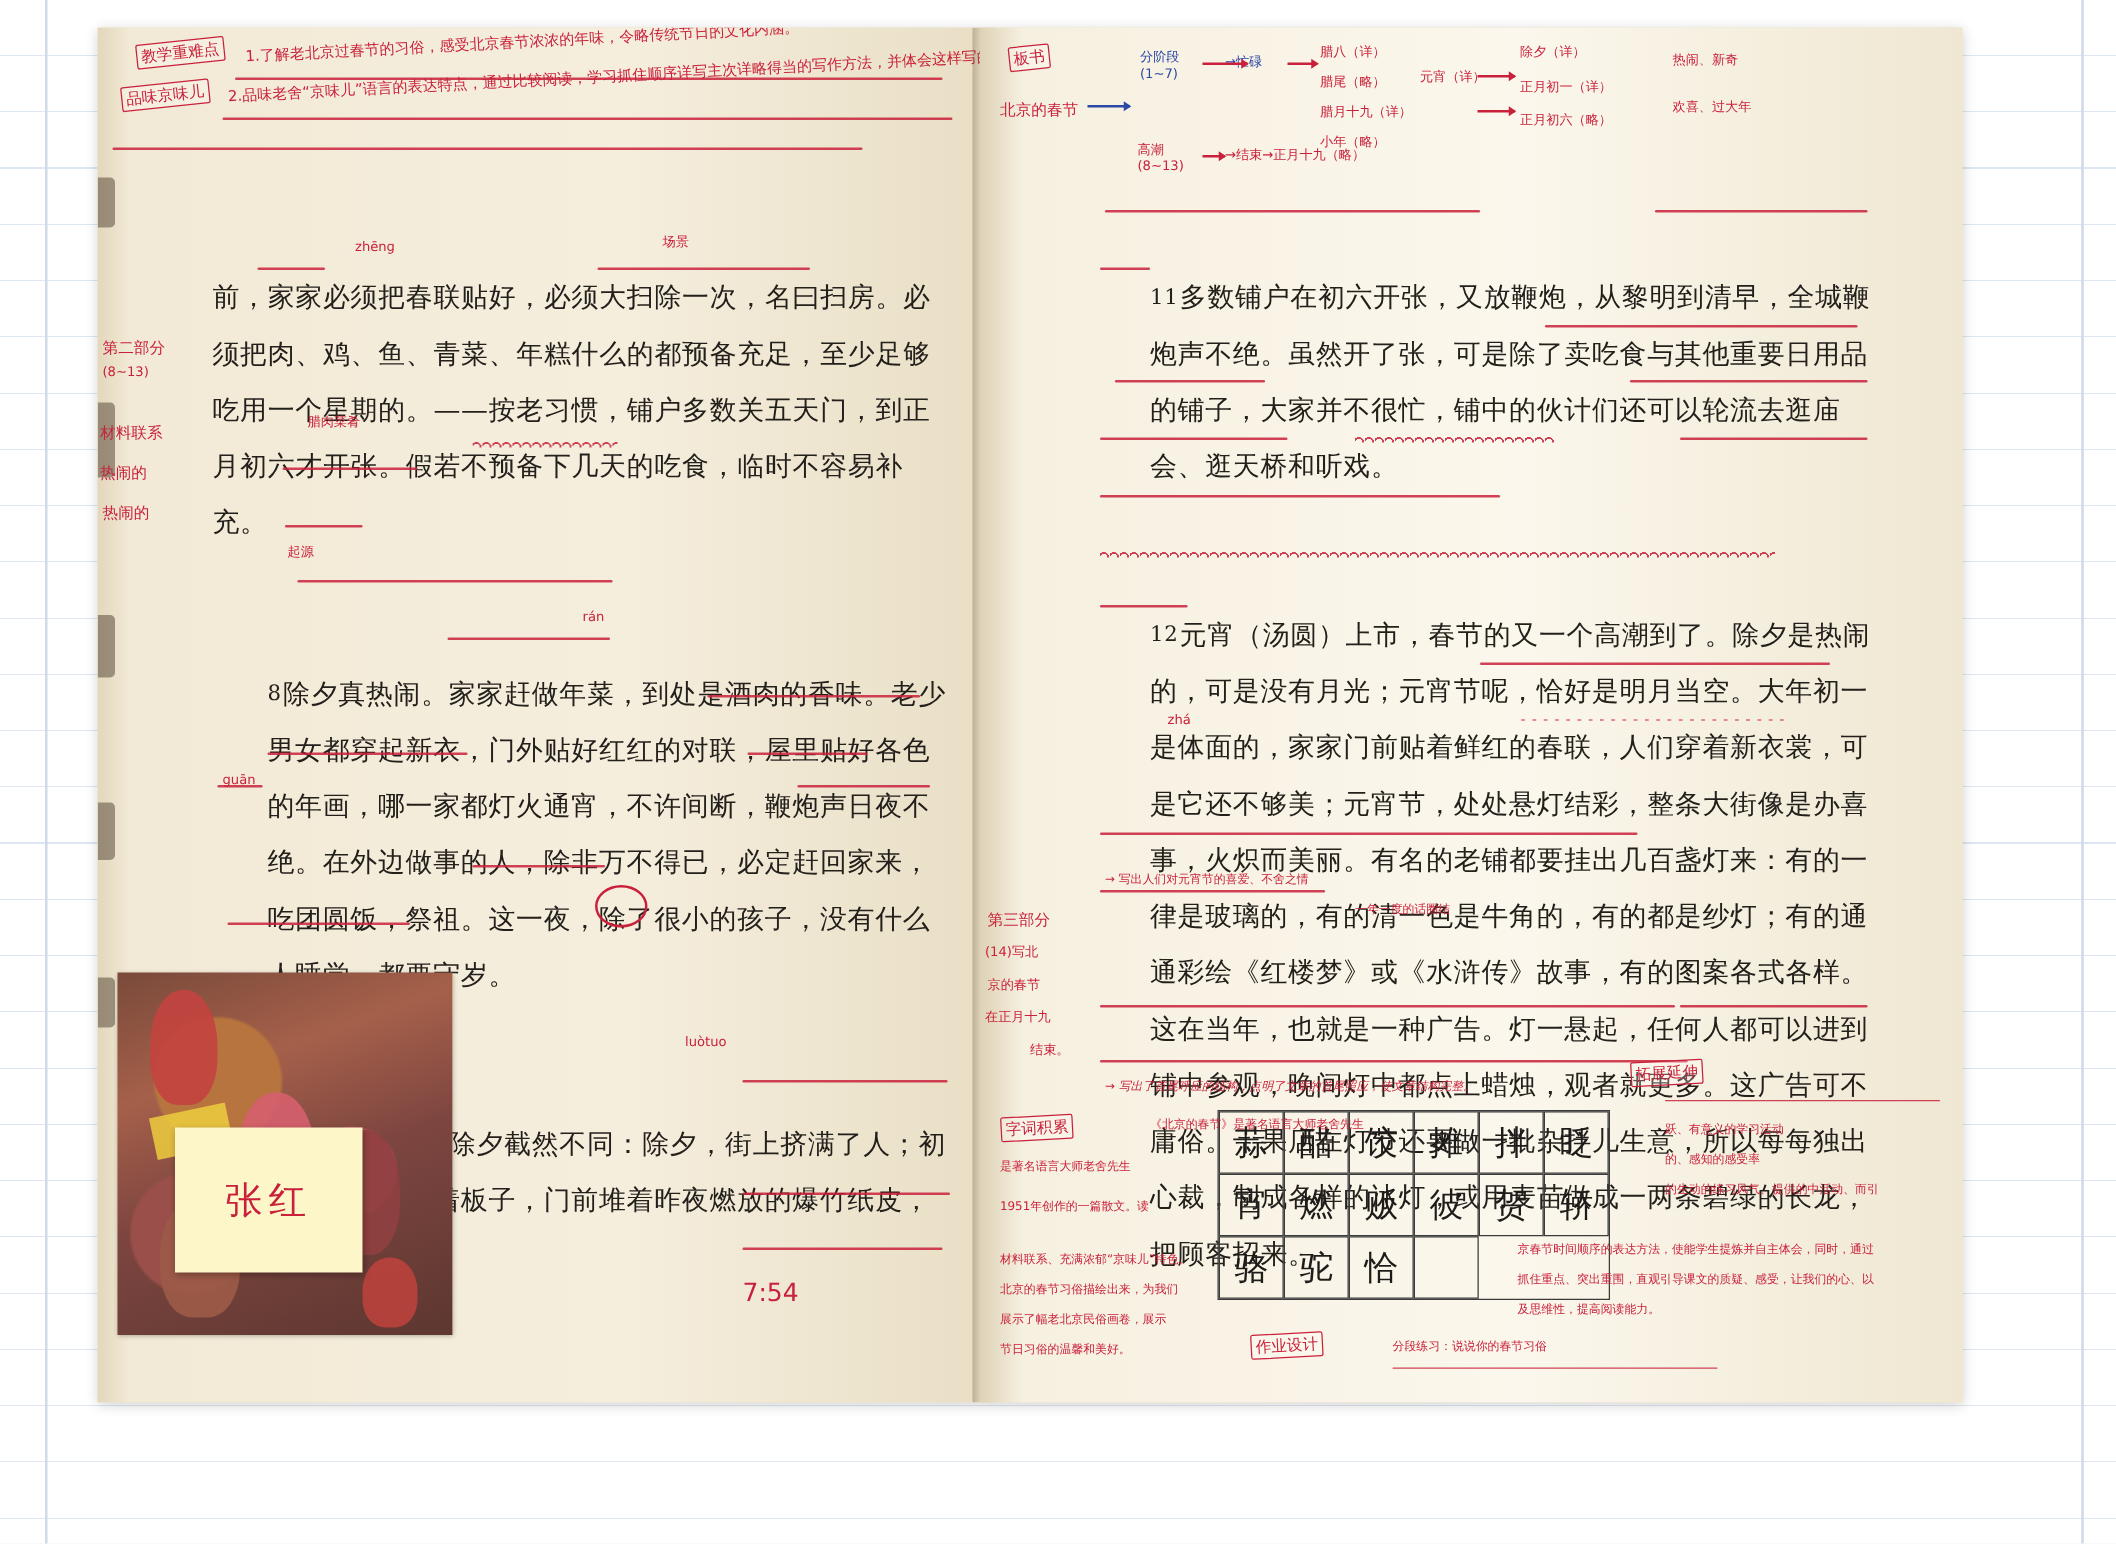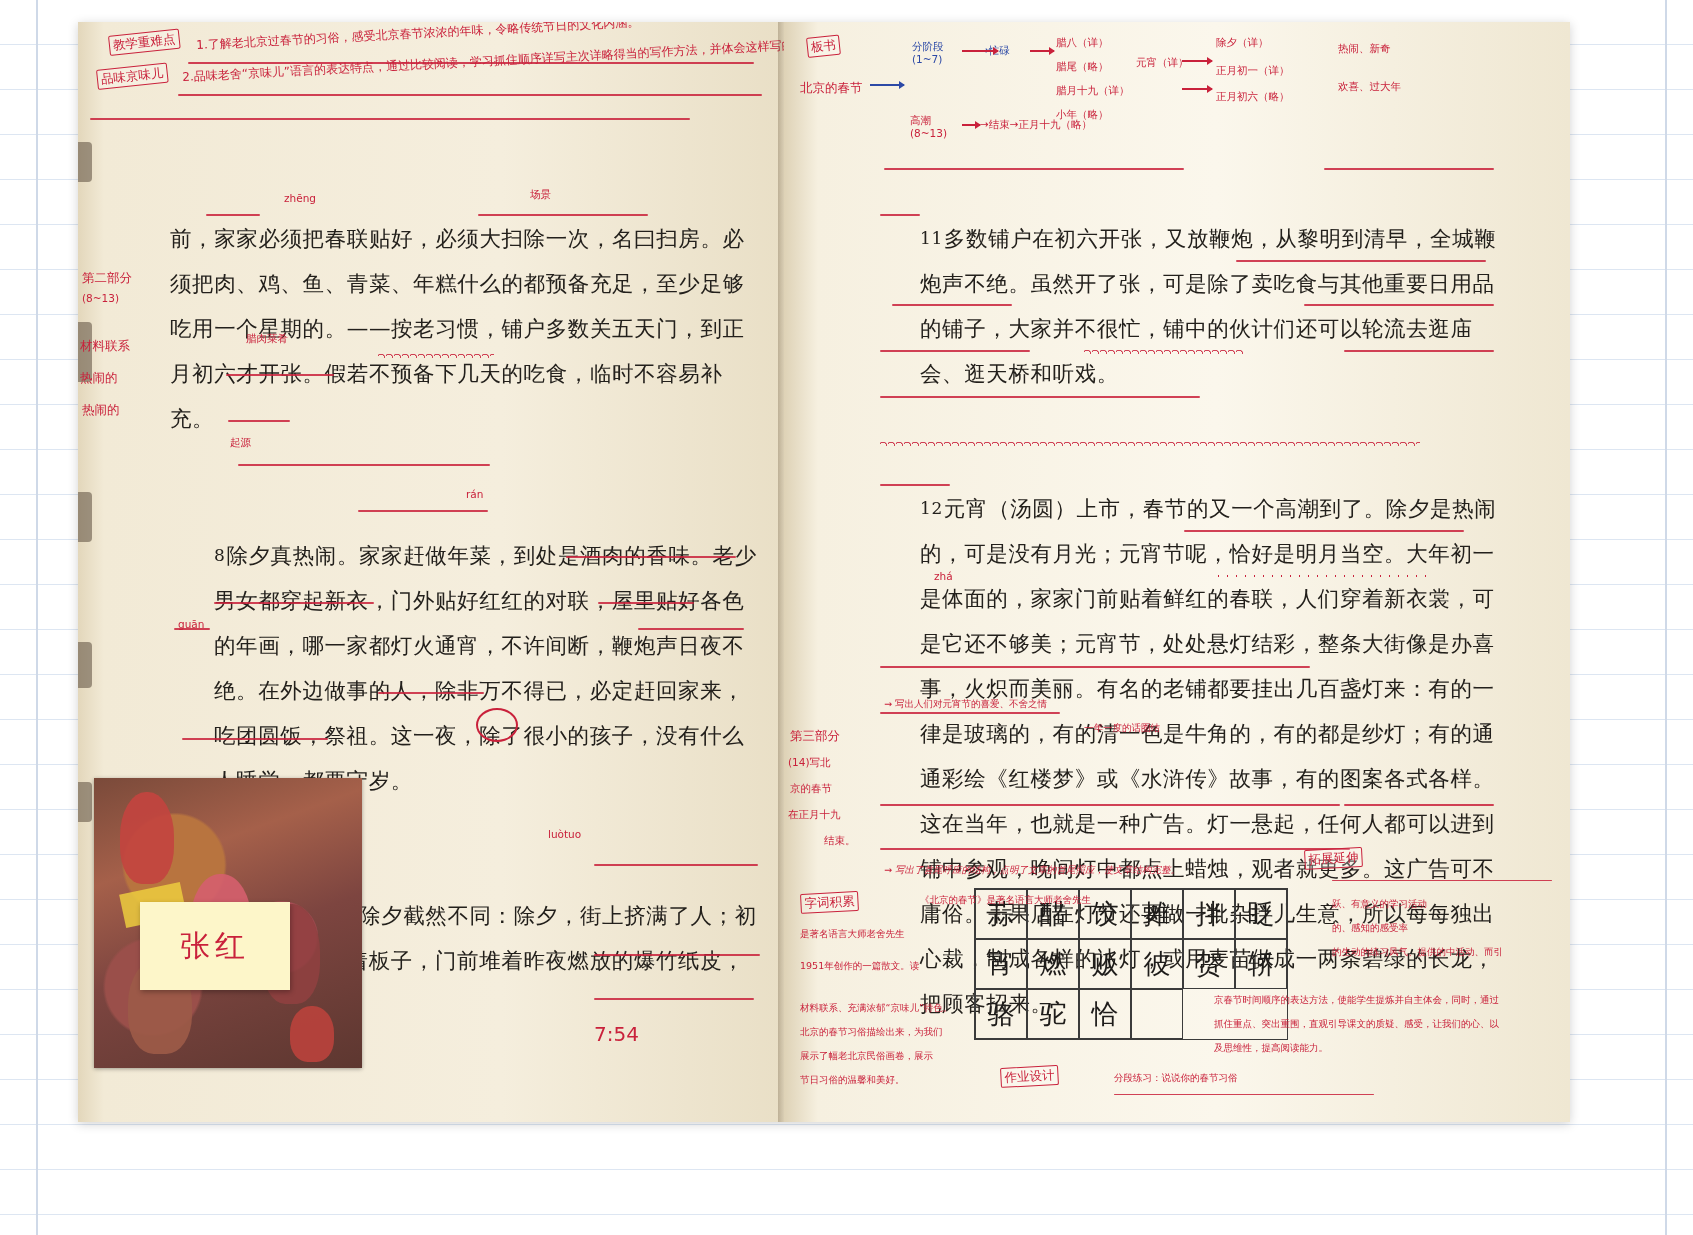--- a/index.html
+++ b/index.html
@@ -185,21 +185,21 @@
   .photo-figure {
     position: absolute;
     border-radius: 48% 48% 40% 40%;
     opacity: .92;
   }
   #sticky {
     position: absolute;
     left: 62px;
     top: 880px;
     width: 150px;
-    height: 88px;
+    height: 116px;
     background: #fdf6c9;
     box-shadow: 1px 2px 5px rgba(0,0,0,.3);
     display: flex;
     align-items: center;
     justify-content: center;
   }
   #sticky-tape {
     position: absolute;
     left: 44px;
     top: 866px;

